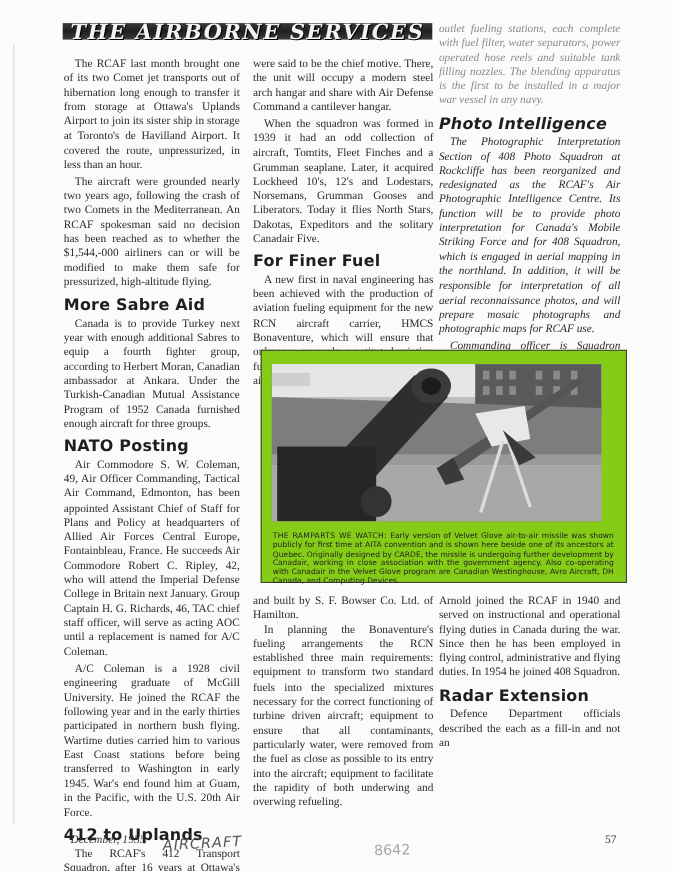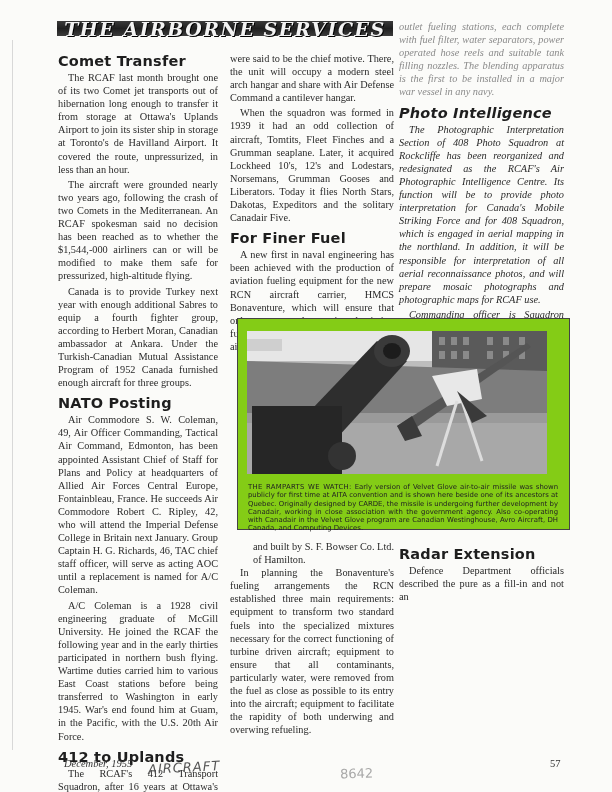--- a/index.html
+++ b/index.html
@@ -25,43 +25,43 @@
             border:1.5px solid #444; background:#84cc16; }
   .photo { position:absolute; left:9px; top:12px; width:300px; height:143px; background:#8b8b8b; overflow:hidden; }
   .photo svg { width:100%; height:100%; display:block; }
   .caption { position:absolute; left:10px; top:164px; width:310px; font-family:"DejaVu Sans", sans-serif;
              font-size:6.9px; line-height:8.3px; color:#222; text-align:justify; }
   .caption .lead { font-weight:normal; letter-spacing:0.3px; }
   .lower2 { position:absolute; left:230px; top:540px; width:164px; font-size:10.3px; line-height:13.1px; text-align:justify; }
   .lower3 { position:absolute; left:399px; top:540px; width:165px; font-size:10.3px; line-height:13.1px; text-align:justify; }
   .lower2 p, .lower3 p { margin:0; text-indent:10px; }
   .lower2 p + p, .lower3 p + p { margin-top:0; }
-  .lower2 p.noindent, .lower3 p.noindent { text-indent:0;margin-left:23px; }
+  .lower2 p.noindent, .lower3 p.noindent { text-indent:0; }
   .footer-date { position:absolute; left:64px; top:758px; font-style:italic; font-size:10.5px; color:#333; }
   .footer-page { position:absolute; left:550px; top:758px; font-size:10.5px; color:#333; }
   .handwritten { position:absolute; left:148px; top:760px; font-family:"DejaVu Sans", sans-serif; font-style:italic;
                  font-size:13px; letter-spacing:1px; color:#555; transform:rotate(-3deg); }
   .handnum { position:absolute; left:340px; top:766px; font-family:"DejaVu Sans", sans-serif; font-size:13px;
              color:#a8a8a8; transform:rotate(-2deg); }
 </style>
 </head>
 <body>
 
 <div class="page">
   <div class="left-rule"></div>
 
   <div class="banner">
     <span>THE AIRBORNE SERVICES</span>
   </div>
 
   <div class="col col1">
-    <h2 style="margin-top:0">Comet Transfer</h2>
     <p>The RCAF last month brought one of its two Comet jet transports out of hibernation long enough to transfer it from storage at Ottawa's Uplands Airport to join its sister ship in storage at Toronto's de Havilland Airport. It covered the route, unpressurized, in less than an hour.</p>
     <p>The aircraft were grounded nearly two years ago, following the crash of two Comets in the Mediterranean. An RCAF spokesman said no decision has been reached as to whether the $1,544,-000 airliners can or will be modified to make them safe for pressurized, high-altitude flying.</p>
 
+    <h2>More Sabre Aid</h2>
     <p>Canada is to provide Turkey next year with enough additional Sabres to equip a fourth fighter group, according to Herbert Moran, Canadian ambassador at Ankara. Under the Turkish-Canadian Mutual Assistance Program of 1952 Canada furnished enough aircraft for three groups.</p>
 
     <h2>NATO Posting</h2>
     <p>Air Commodore S. W. Coleman, 49, Air Officer Commanding, Tactical Air Command, Edmonton, has been appointed Assistant Chief of Staff for Plans and Policy at headquarters of Allied Air Forces Central Europe, Fontainbleau, France. He succeeds Air Commodore Robert C. Ripley, 42, who will attend the Imperial Defense College in Britain next January. Group Captain H. G. Richards, 46, TAC chief staff officer, will serve as acting AOC until a replacement is named for A/C Coleman.</p>
     <p>A/C Coleman is a 1928 civil engineering graduate of McGill University. He joined the RCAF the following year and in the early thirties participated in northern bush flying. Wartime duties carried him to various East Coast stations before being transferred to Washington in early 1945. War's end found him at Guam, in the Pacific, with the U.S. 20th Air Force.</p>
 
     <h2>412 to Uplands</h2>
     <p>The RCAF's 412 Transport Squadron, after 16 years at Ottawa's Rockcliffe Airport, moved bag and baggage last month to Uplands Airport, 10 air miles away. Uplands' longer runways</p>
   </div>
 
@@ -123,21 +123,22 @@
       <span>Early version of Velvet Glove air-to-air missile was shown publicly for first time at AITA convention and is shown here beside one of its ancestors at Quebec. Originally designed by CARDE, the missile is undergoing further development by Canadair, working in close association with the government agency. Also co-operating with Canadair in the Velvet Glove program are Canadian Westinghouse, Avro Aircraft, DH Canada, and Computing Devices.</span>
     </div>
   </div>
 
   <div class="lower2">
     <p class="noindent">and built by S. F. Bowser Co. Ltd. of Hamilton.</p>
     <p>In planning the Bonaventure's fueling arrangements the RCN established three main requirements: equipment to transform two standard fuels into the specialized mixtures necessary for the correct functioning of turbine driven aircraft; equipment to ensure that all contaminants, particularly water, were removed from the fuel as close as possible to its entry into the aircraft; equipment to facilitate the rapidity of both underwing and overwing refueling.</p>
   </div>
 
   <div class="lower3">
+    <p class="noindent">Arnold joined the RCAF in 1940 and served on instructional and operational flying duties in Canada during the war. Since then he has been employed in flying control, administrative and flying duties. In 1954 he joined 408 Squadron.</p>
     <h2>Radar Extension</h2>
-    <p>Defence Department officials described the pure as a fill-in and not an</p>
+    <p>Defence Department officials described the each as a fill-in and not an</p>
   </div>
 
   <div class="footer-date">December, 1955</div>
   <div class="handwritten">AIRCRAFT</div>
   <div class="handnum">8642</div>
   <div class="footer-page">57</div>
 </div>
 
 </body></html>

